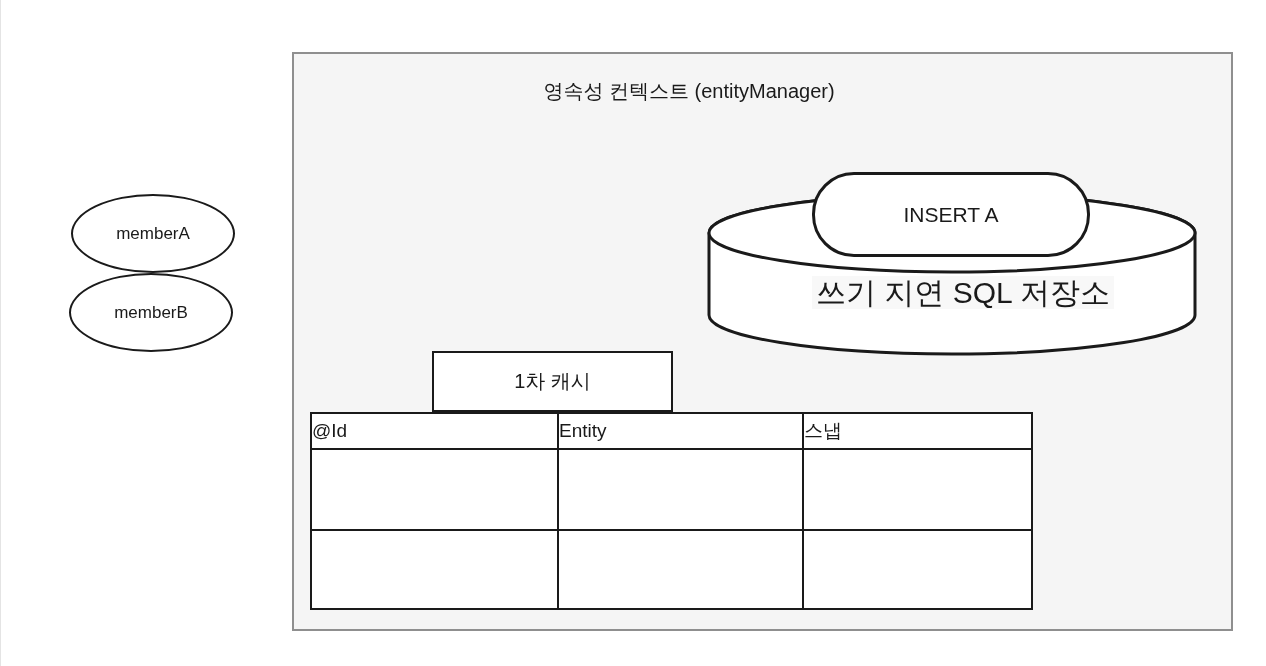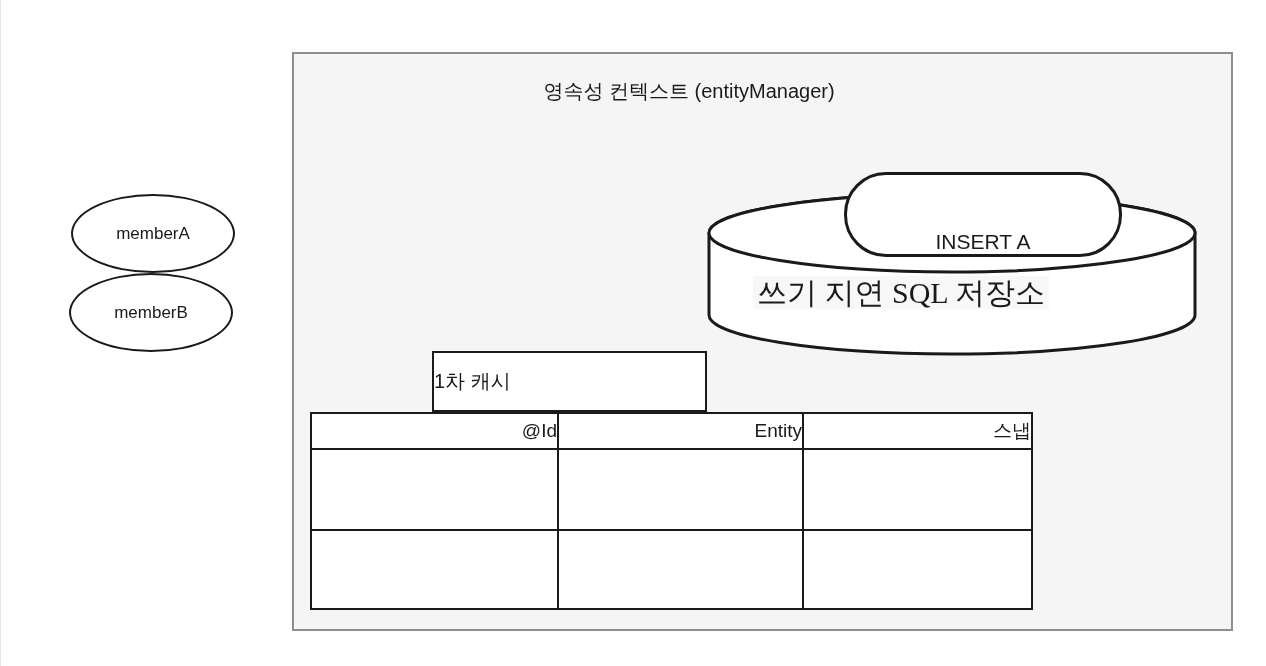--- a/index.html
+++ b/index.html
@@ -46,50 +46,50 @@
     display: flex; align-items: center; justify-content: center;
     font-size: 17px;
   }
   .member-a { left: 71px; top: 194px; }
   .member-b { left: 69px; top: 273px; }
 
   
   .cylinder-svg { position: absolute; left: 703px; top: 190px; width: 498px; height: 170px; }
 
   .insert-box {
-    position: absolute; left: 844px; top: 172px; width: 278px; height: 85px;
+    position: absolute; left: 812px; top: 172px; width: 278px; height: 85px;
     background: var(--shape-fill);
     border: 3px solid var(--shape-stroke);
     border-radius: 42px;
-    display: flex; align-items: flex-end; justify-content: center;
+    display: flex; align-items: center; justify-content: center;
     font-size: 21px;
   }
 
   .store-label {
     position: absolute; left: 753px; top: 272px; width: 420px;
-    text-align: left; font-size: 30px; line-height: 42px; white-space: nowrap; font-family: Liberation Serif, serif;
+    text-align: center; font-size: 30px; line-height: 42px; white-space: nowrap;
   }
   .store-label span { background: #f8f8f8; padding: 0 4px; }
 
   
   .cache-label-box {
-    position: absolute; left: 432px; top: 351px; width: 275px; height: 61px;
+    position: absolute; left: 432px; top: 351px; width: 241px; height: 61px;
     background: var(--shape-fill);
     border: 2px solid var(--shape-stroke);
-    display: flex; align-items: center; justify-content: flex-start;
+    display: flex; align-items: center; justify-content: center;
     font-size: 20px;
   }
   .cache-table {
     position: absolute; left: 310px; top: 412px;
     border-collapse: collapse; table-layout: fixed;
     width: 721px; background: var(--shape-fill);
   }
   .cache-table th, .cache-table td {
     border: 2px solid var(--shape-stroke);
-    font-size: 19px; font-weight: 400; text-align: right;
+    font-size: 19px; font-weight: 400; text-align: left;
     padding: 0;
   }
   .cache-table th { height: 36px; }
   .cache-table tr.body-row-1 td { height: 81px; }
   .cache-table tr.body-row-2 td { height: 79px; }
 </style>
 </head>
 <body>
 
 <div class="canvas">

